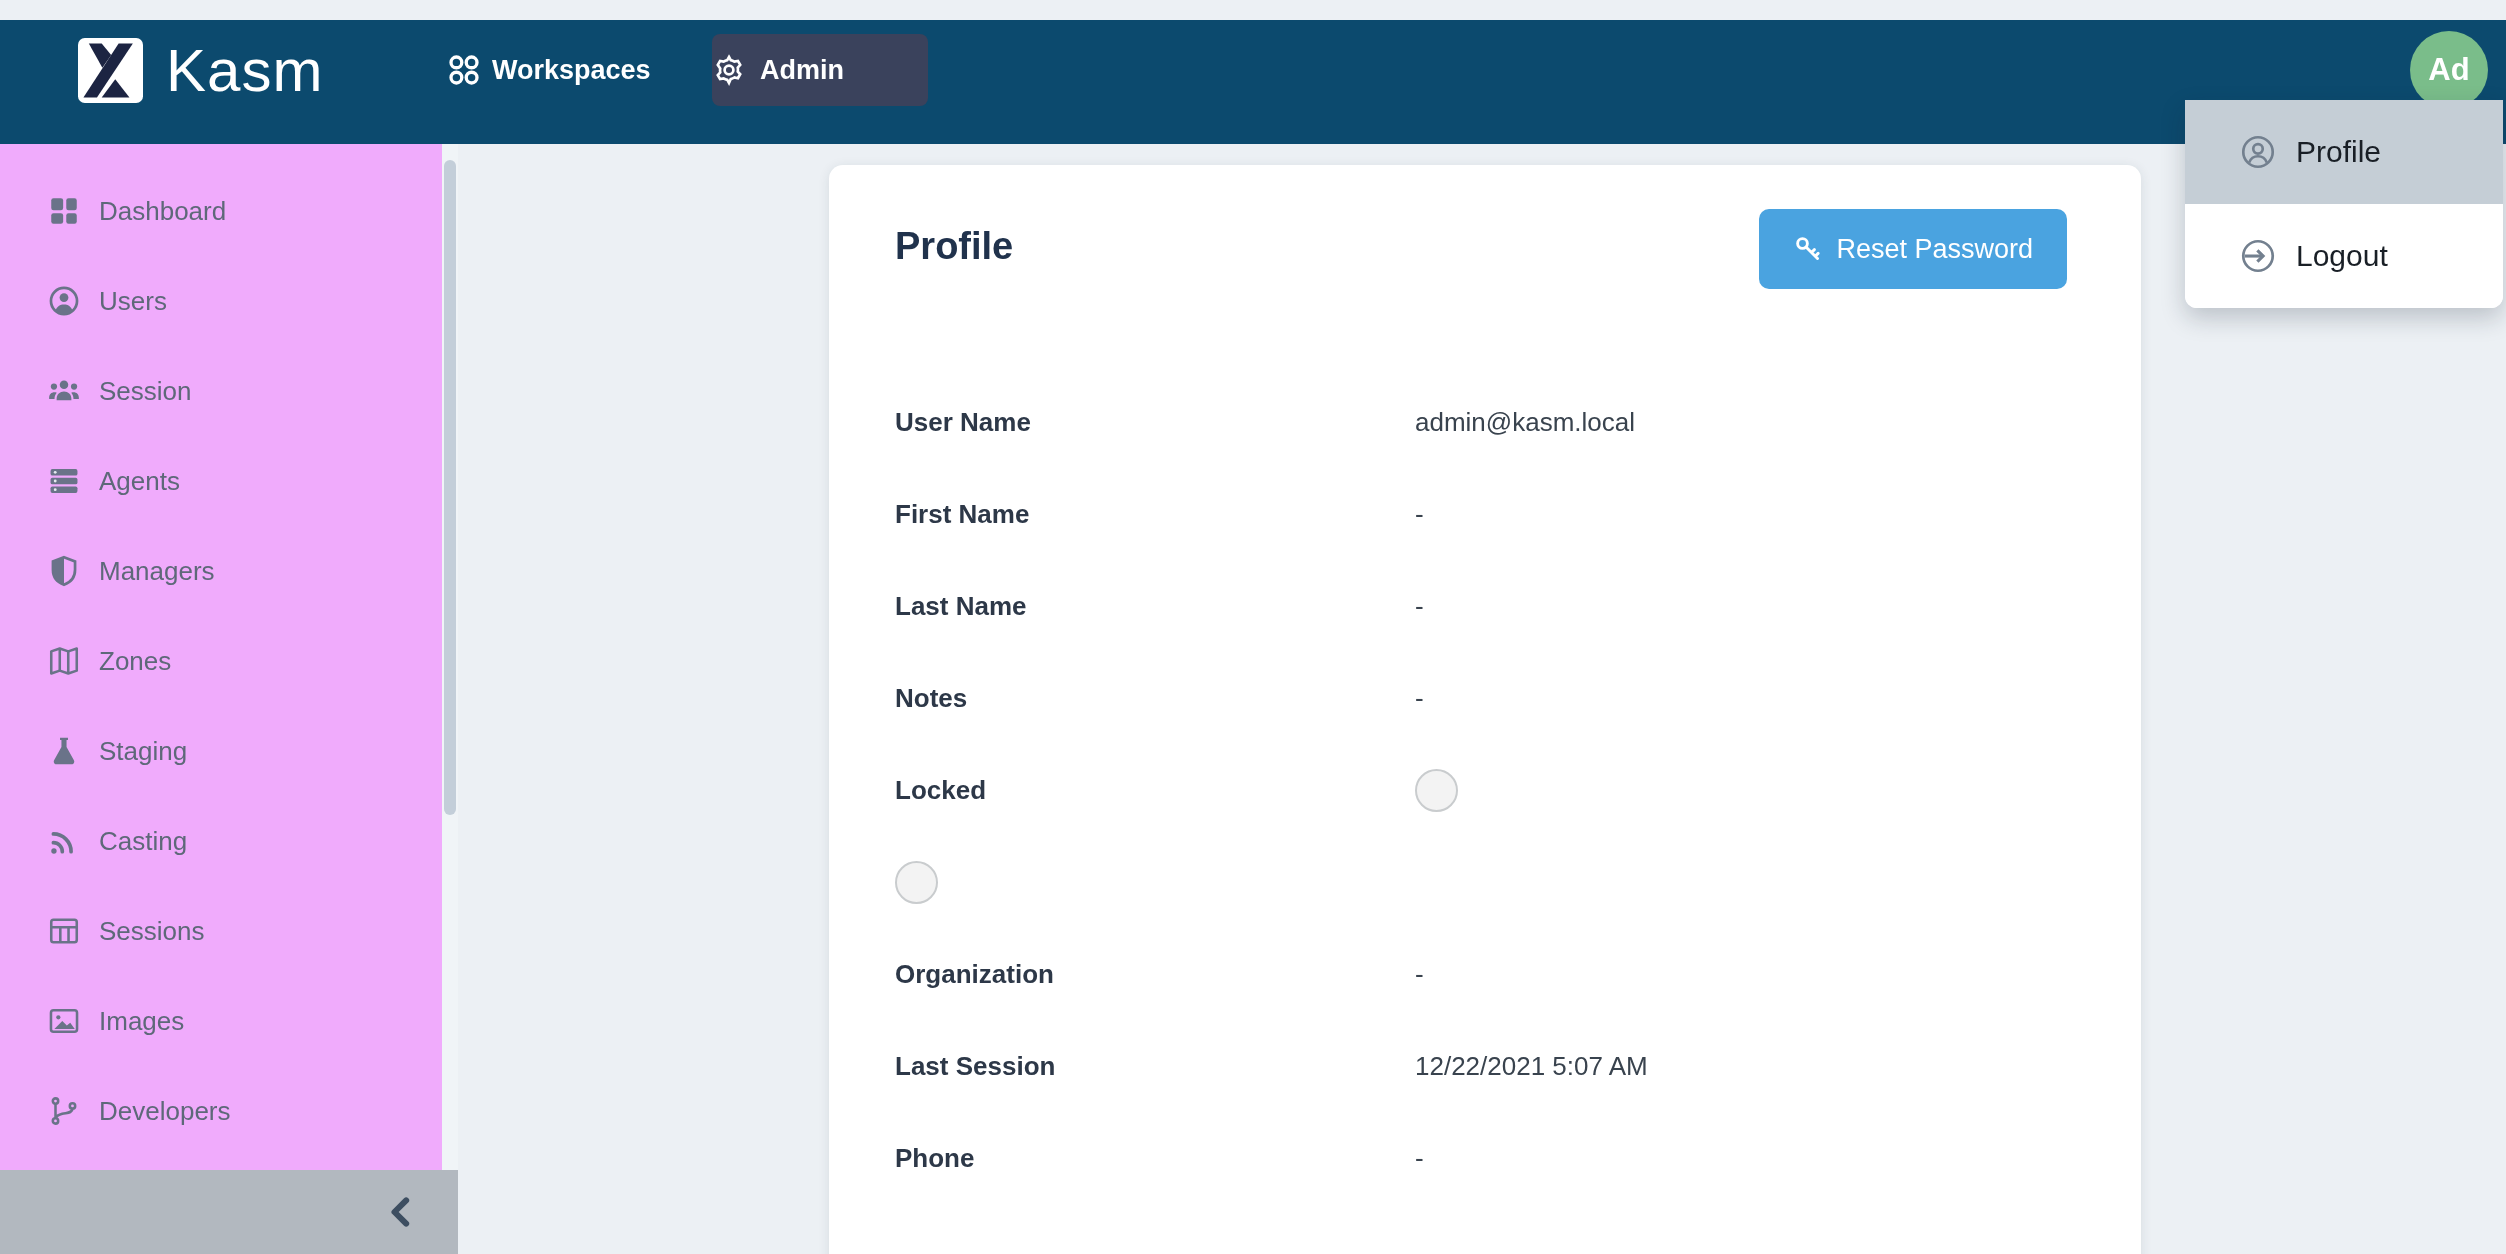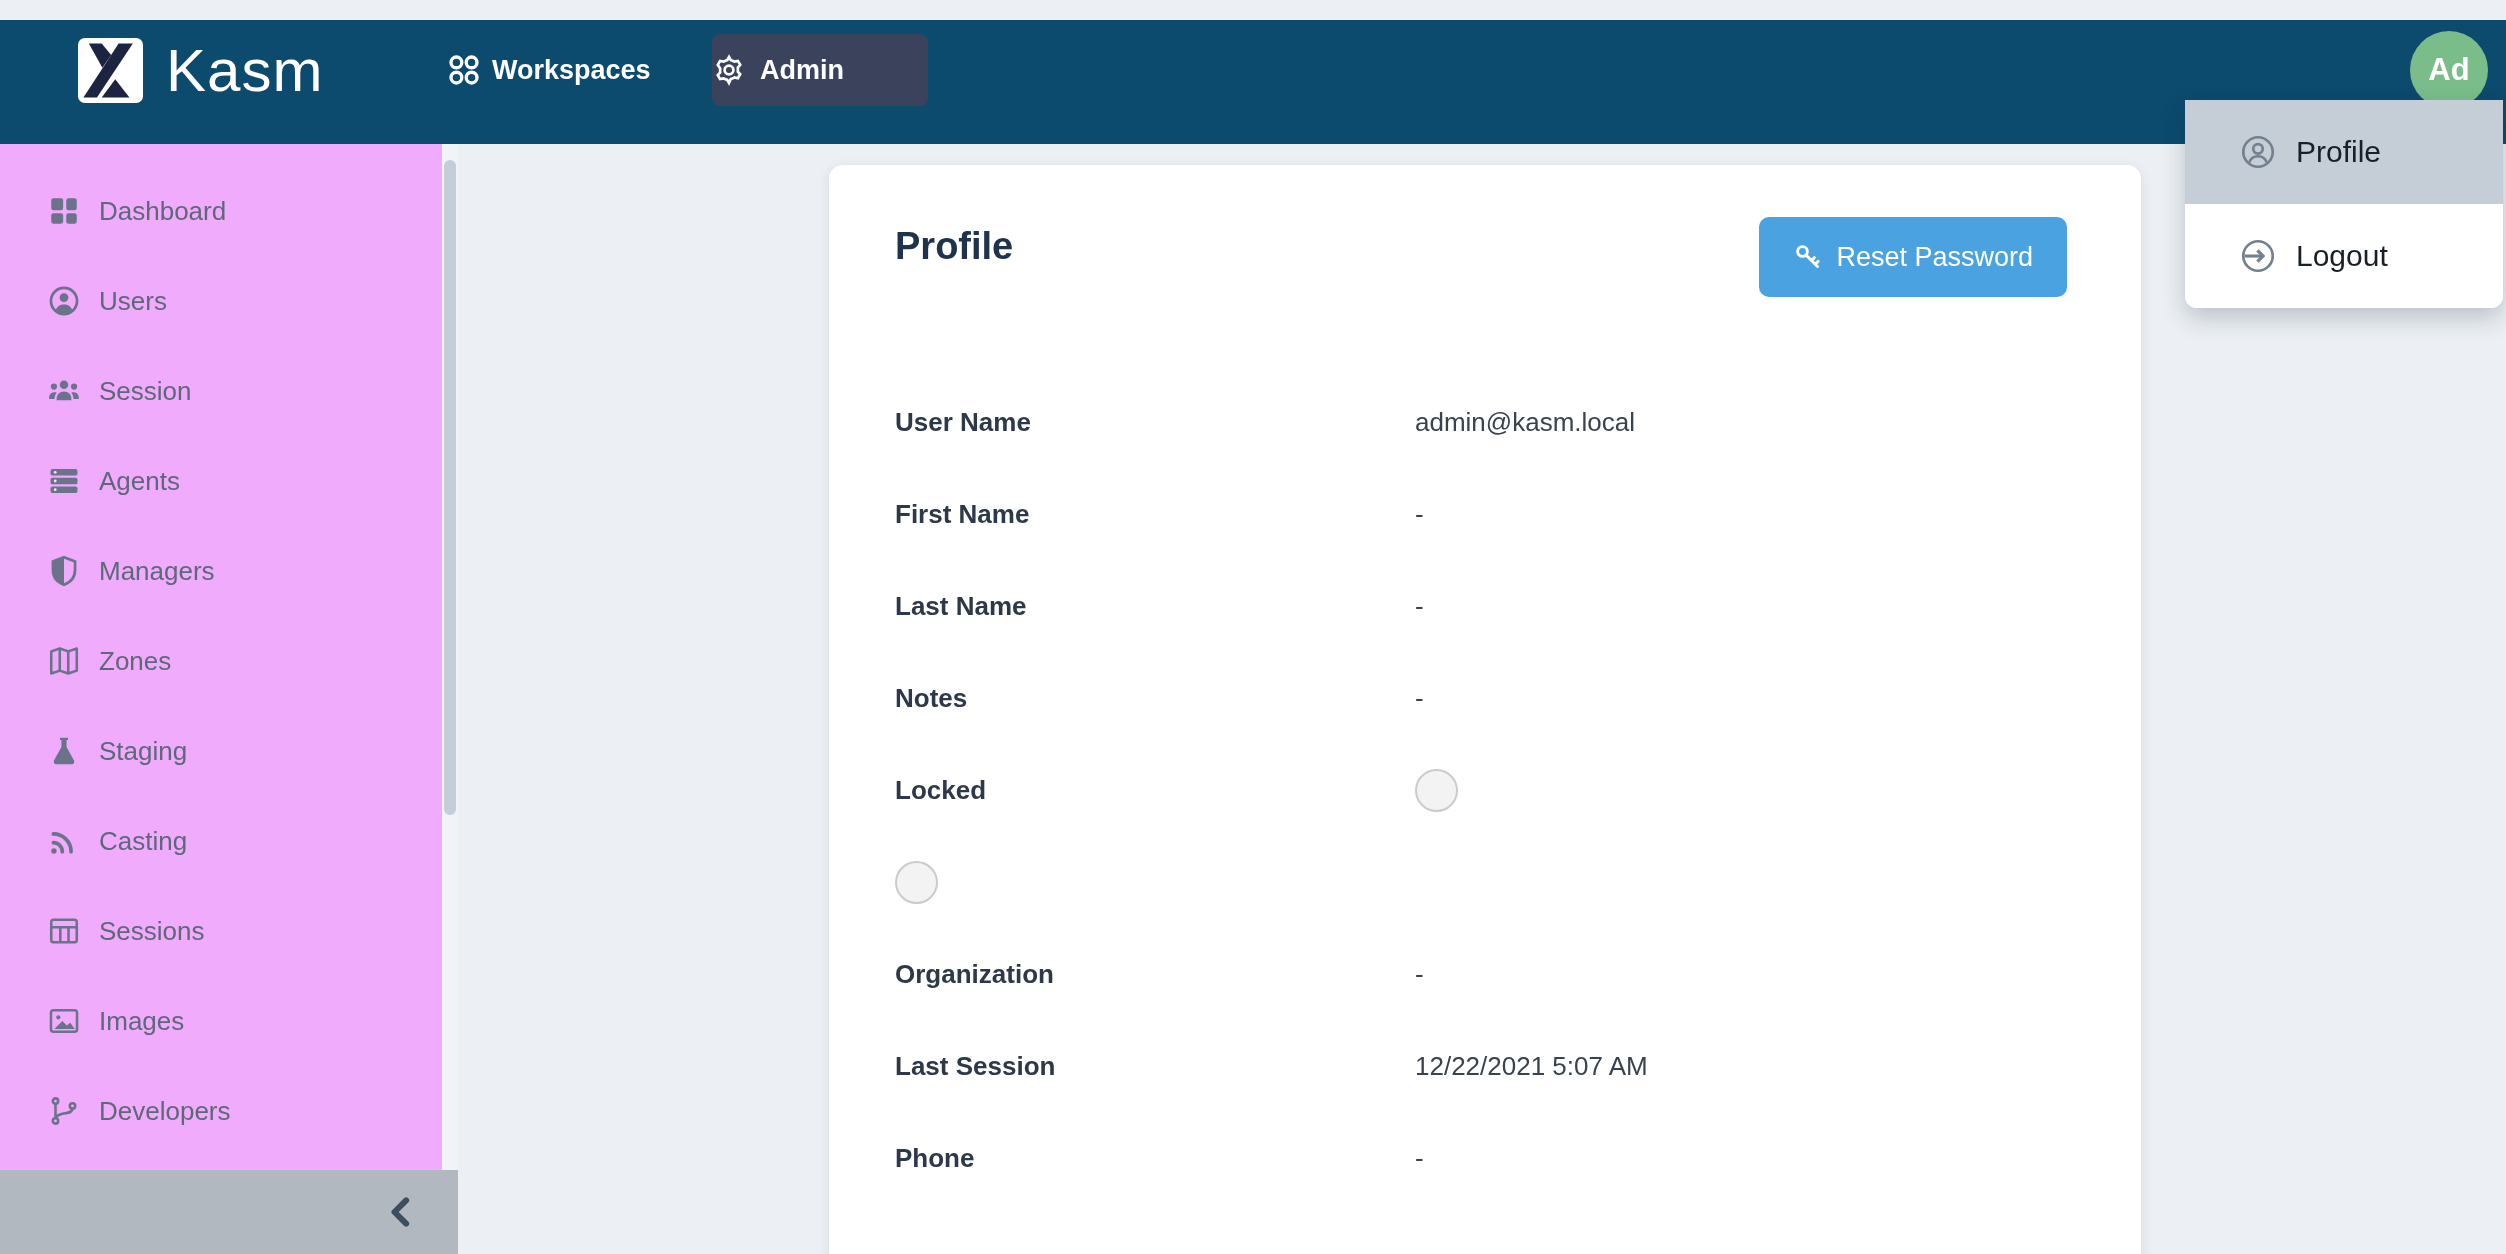--- a/index.html
+++ b/index.html
@@ -47,21 +47,21 @@
   .collapse-bar { position:absolute; left:0; right:0; bottom:0; height:84px; background:#b2b8bf;
                   display:flex; align-items:center; justify-content:flex-end; padding-right:36px; cursor:pointer; }
   .collapse-bar .cicon { width:40px; height:40px; color:#3d4e61; display:inline-flex; }
   .collapse-bar .cicon svg { width:100%; height:100%; }
 
   
   .main { position:absolute; left:458px; top:100px; right:0; bottom:0; background:#ecf0f4; overflow:hidden; }
   .card { position:absolute; left:371px; top:65px; width:1312px; height:1400px; background:#fff;
           border-radius:14px; box-shadow:0 2px 12px rgba(31,45,61,.10); }
   .card-title { position:absolute; left:66px; top:60px; font-size:38px; font-weight:bold; color:#20324c; }
-  .reset-btn { position:absolute; right:74px; top:52px; height:80px; padding:0 34px; border:none;
+  .reset-btn { position:absolute; right:74px; top:44px; height:80px; padding:0 34px; border:none;
                background:#4aa3e0; color:#fff; font-family:inherit; font-size:27px; font-weight:500;
                border-radius:10px; display:flex; align-items:center; gap:13px; cursor:pointer; }
   .reset-btn .kicon { width:30px; height:30px; display:inline-flex; }
   .reset-btn .kicon svg { width:100%; height:100%; }
   .fields { position:absolute; left:66px; right:74px; top:211px; }
   .field-row { height:92px; display:flex; align-items:center; }
   .field-label { width:520px; flex:none; font-size:26px; font-weight:bold; color:#2d3848; }
   .field-value { font-size:26px; color:#39434e; }
   .toggle { width:43px; height:43px; border-radius:50%; background:#f3f3f3; border:2px solid #c9ccce;
             cursor:pointer; flex:none; }

